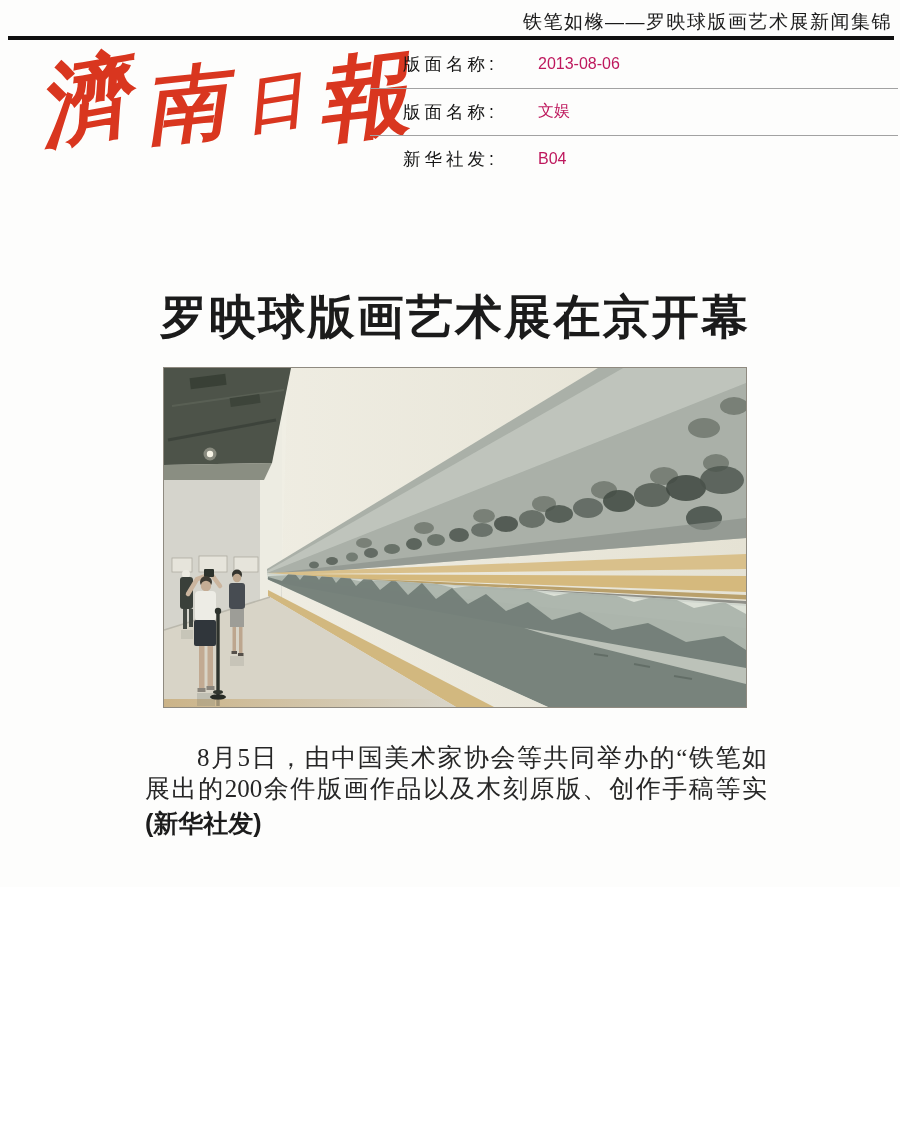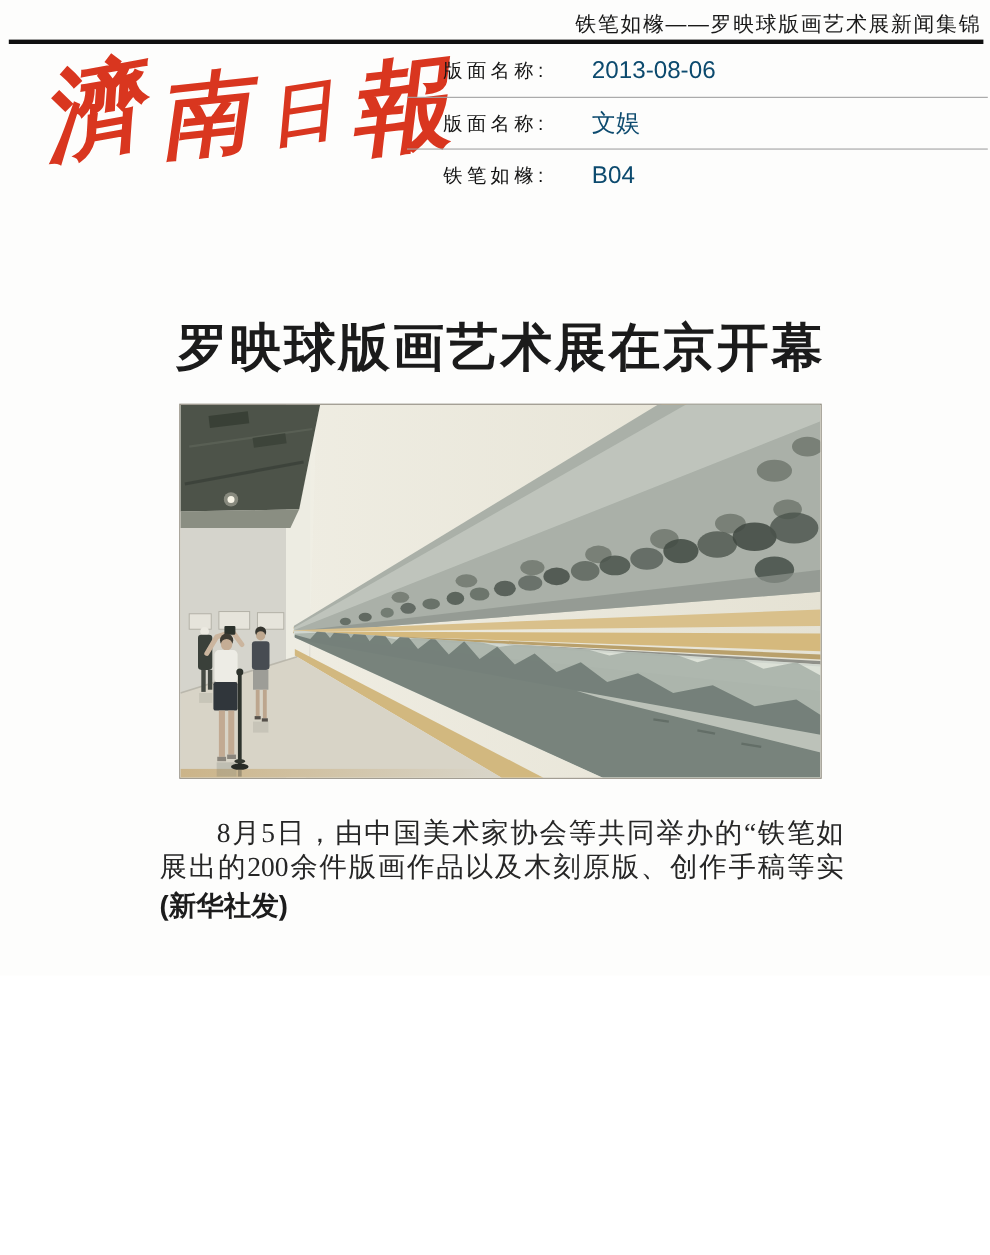--- a/index.html
+++ b/index.html
@@ -26,21 +26,21 @@
   .logo .lc{display:inline-block;line-height:1;}
   .logo .lc0{font-size:92px;transform:rotate(-8deg);}
   .logo .lc1{font-size:82px;transform:rotate(-4deg) translateY(4px);margin-left:14px;}
   .logo .lc2{font-size:60px;transform:rotate(-7deg) translateY(-2px);margin-left:18px;}
   .logo .lc3{font-size:92px;transform:rotate(-5deg) translateY(6px);margin-left:12px;}
   
   .meta{position:absolute;left:370px;top:41px;width:528px;}
   .meta-row{height:46.5px;display:flex;align-items:center;border-bottom:1px solid #a2a2a2;}
   .meta-row:last-child{border-bottom:none;}
   .meta-label{margin-left:33px;width:132px;font-size:17.5px;letter-spacing:4px;color:#141414;}
-  .meta-value{margin-left:3px;font-size:22px;color:#0c4a6e;}
+  .meta-value{margin-left:3px;font-size:16px;color:#be185d;}
   
   .headline{
     position:absolute;left:160px;top:288px;width:588px;height:60px;
     font-family:Liberation Serif, serif;font-weight:900;
     font-size:47px;line-height:58px;color:#1b1b1b;
     text-align:justify;text-align-last:justify;overflow:hidden;
   }
   .photo-frame{
     position:absolute;left:163px;top:367px;width:582px;height:339px;
     border:1px solid #8f8a80;background:#e9e6db;
@@ -75,21 +75,21 @@
   <div class="meta">
     <div class="meta-row">
       <span class="meta-label">版面名称:</span>
       <span class="meta-value">2013-08-06</span>
     </div>
     <div class="meta-row">
       <span class="meta-label">版面名称:</span>
       <span class="meta-value">文娱</span>
     </div>
     <div class="meta-row">
-      <span class="meta-label">铁笔如橼:</span>
+      <span class="meta-label">新华社发:</span>
       <span class="meta-value">B04</span>
     </div>
   </div>
 
   <div class="headline">罗映球版画艺术展在京开幕</div>
 
   <div class="photo-frame">
     <svg viewBox="0 0 582 339" width="582" height="339">
       <defs>
         <linearGradient id="wallG" x1="0" y1="0" x2="1" y2="0">

